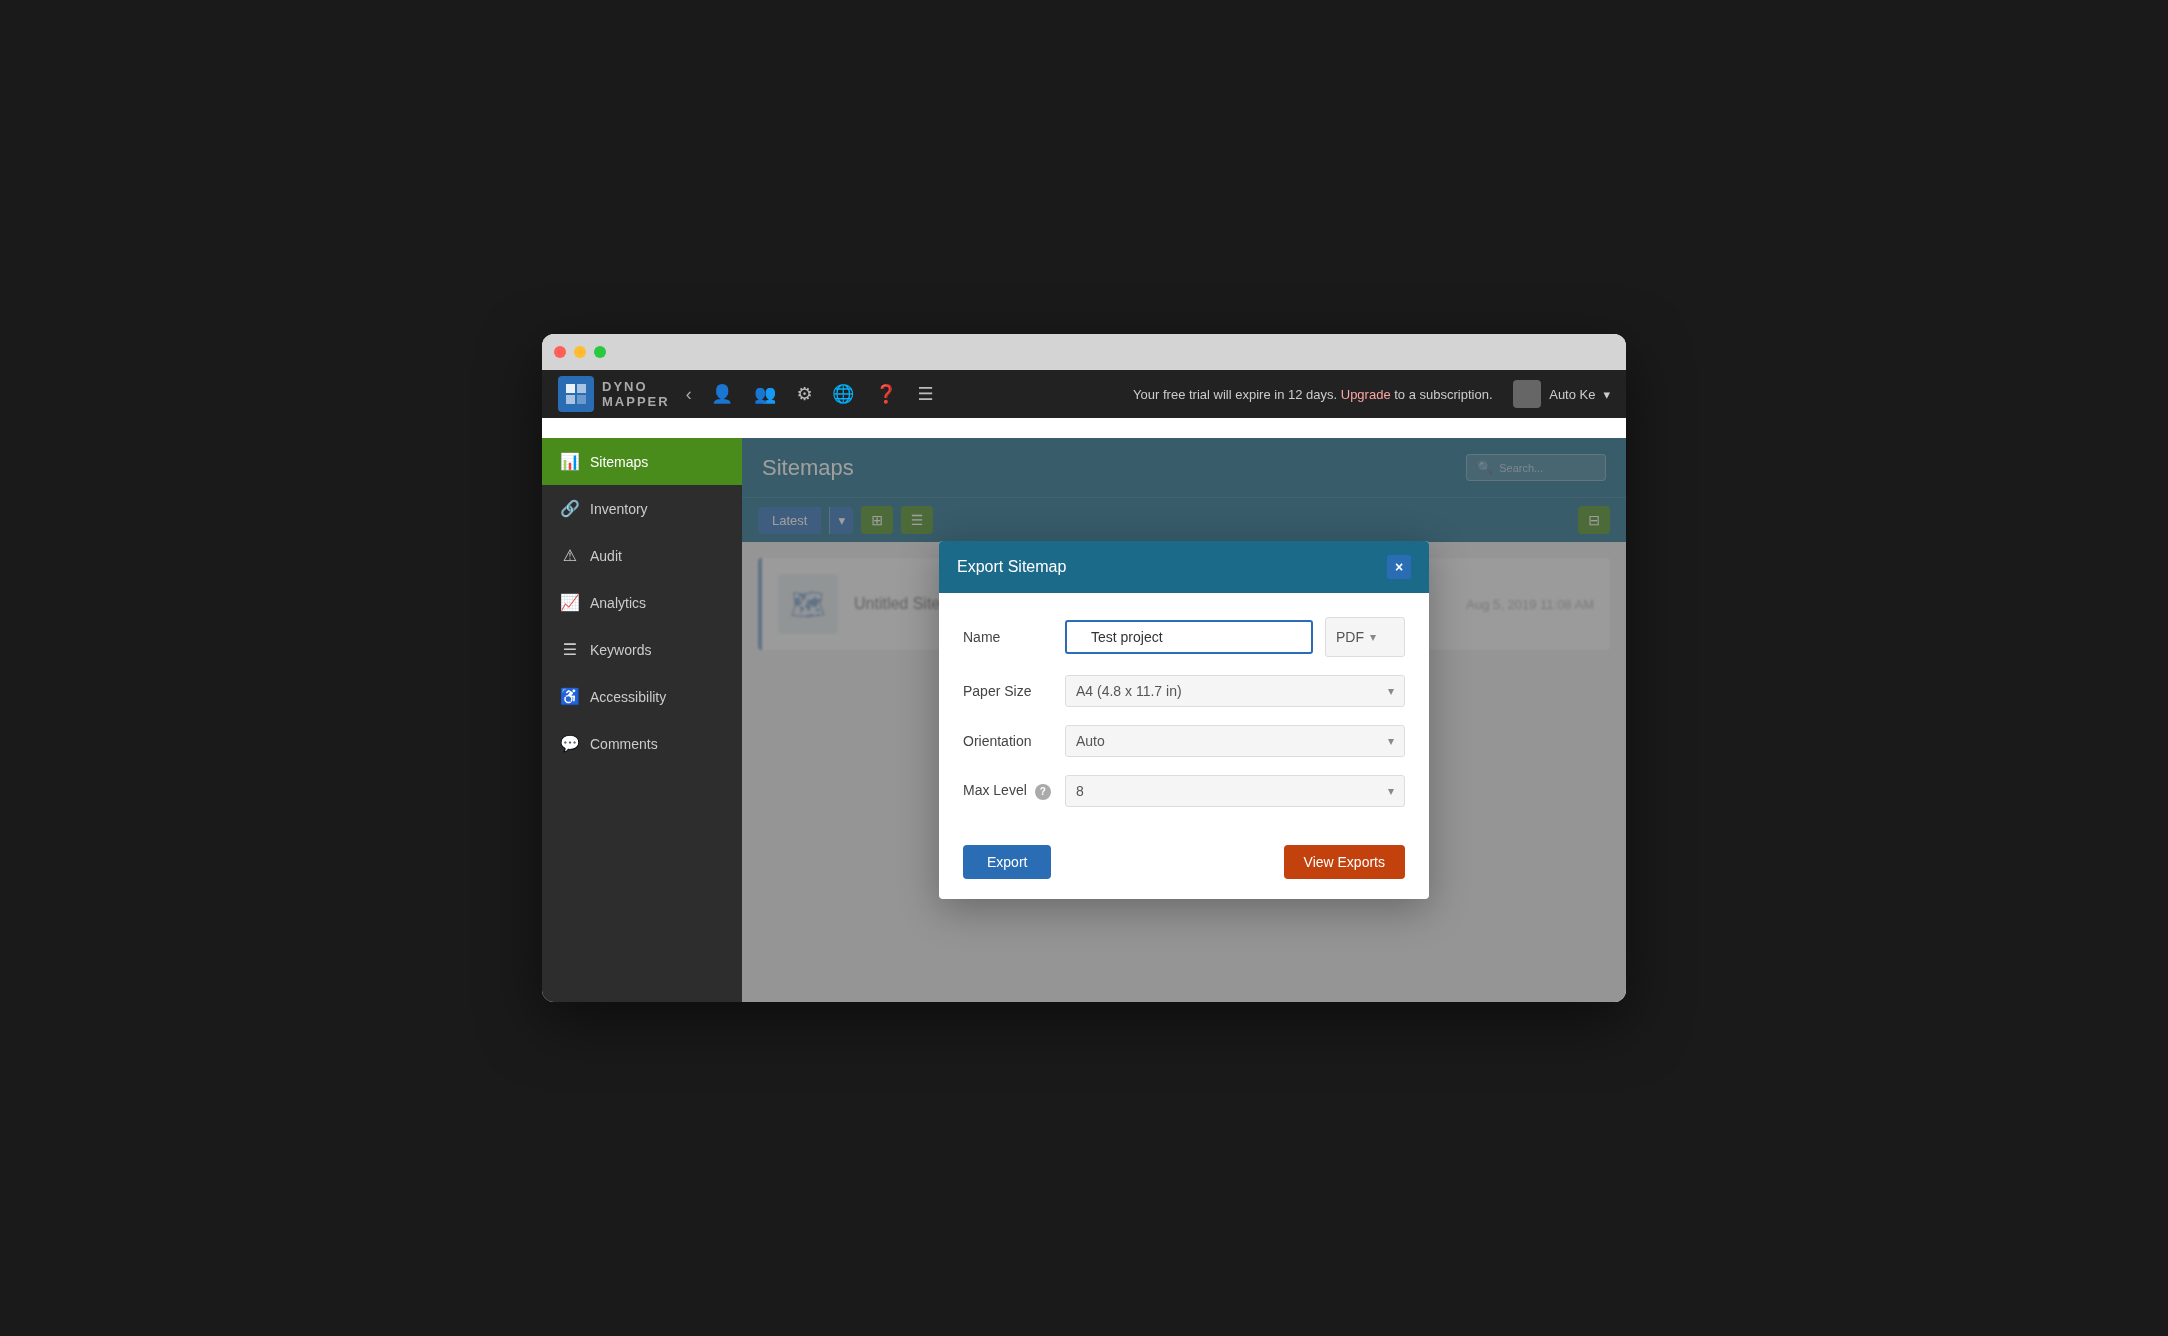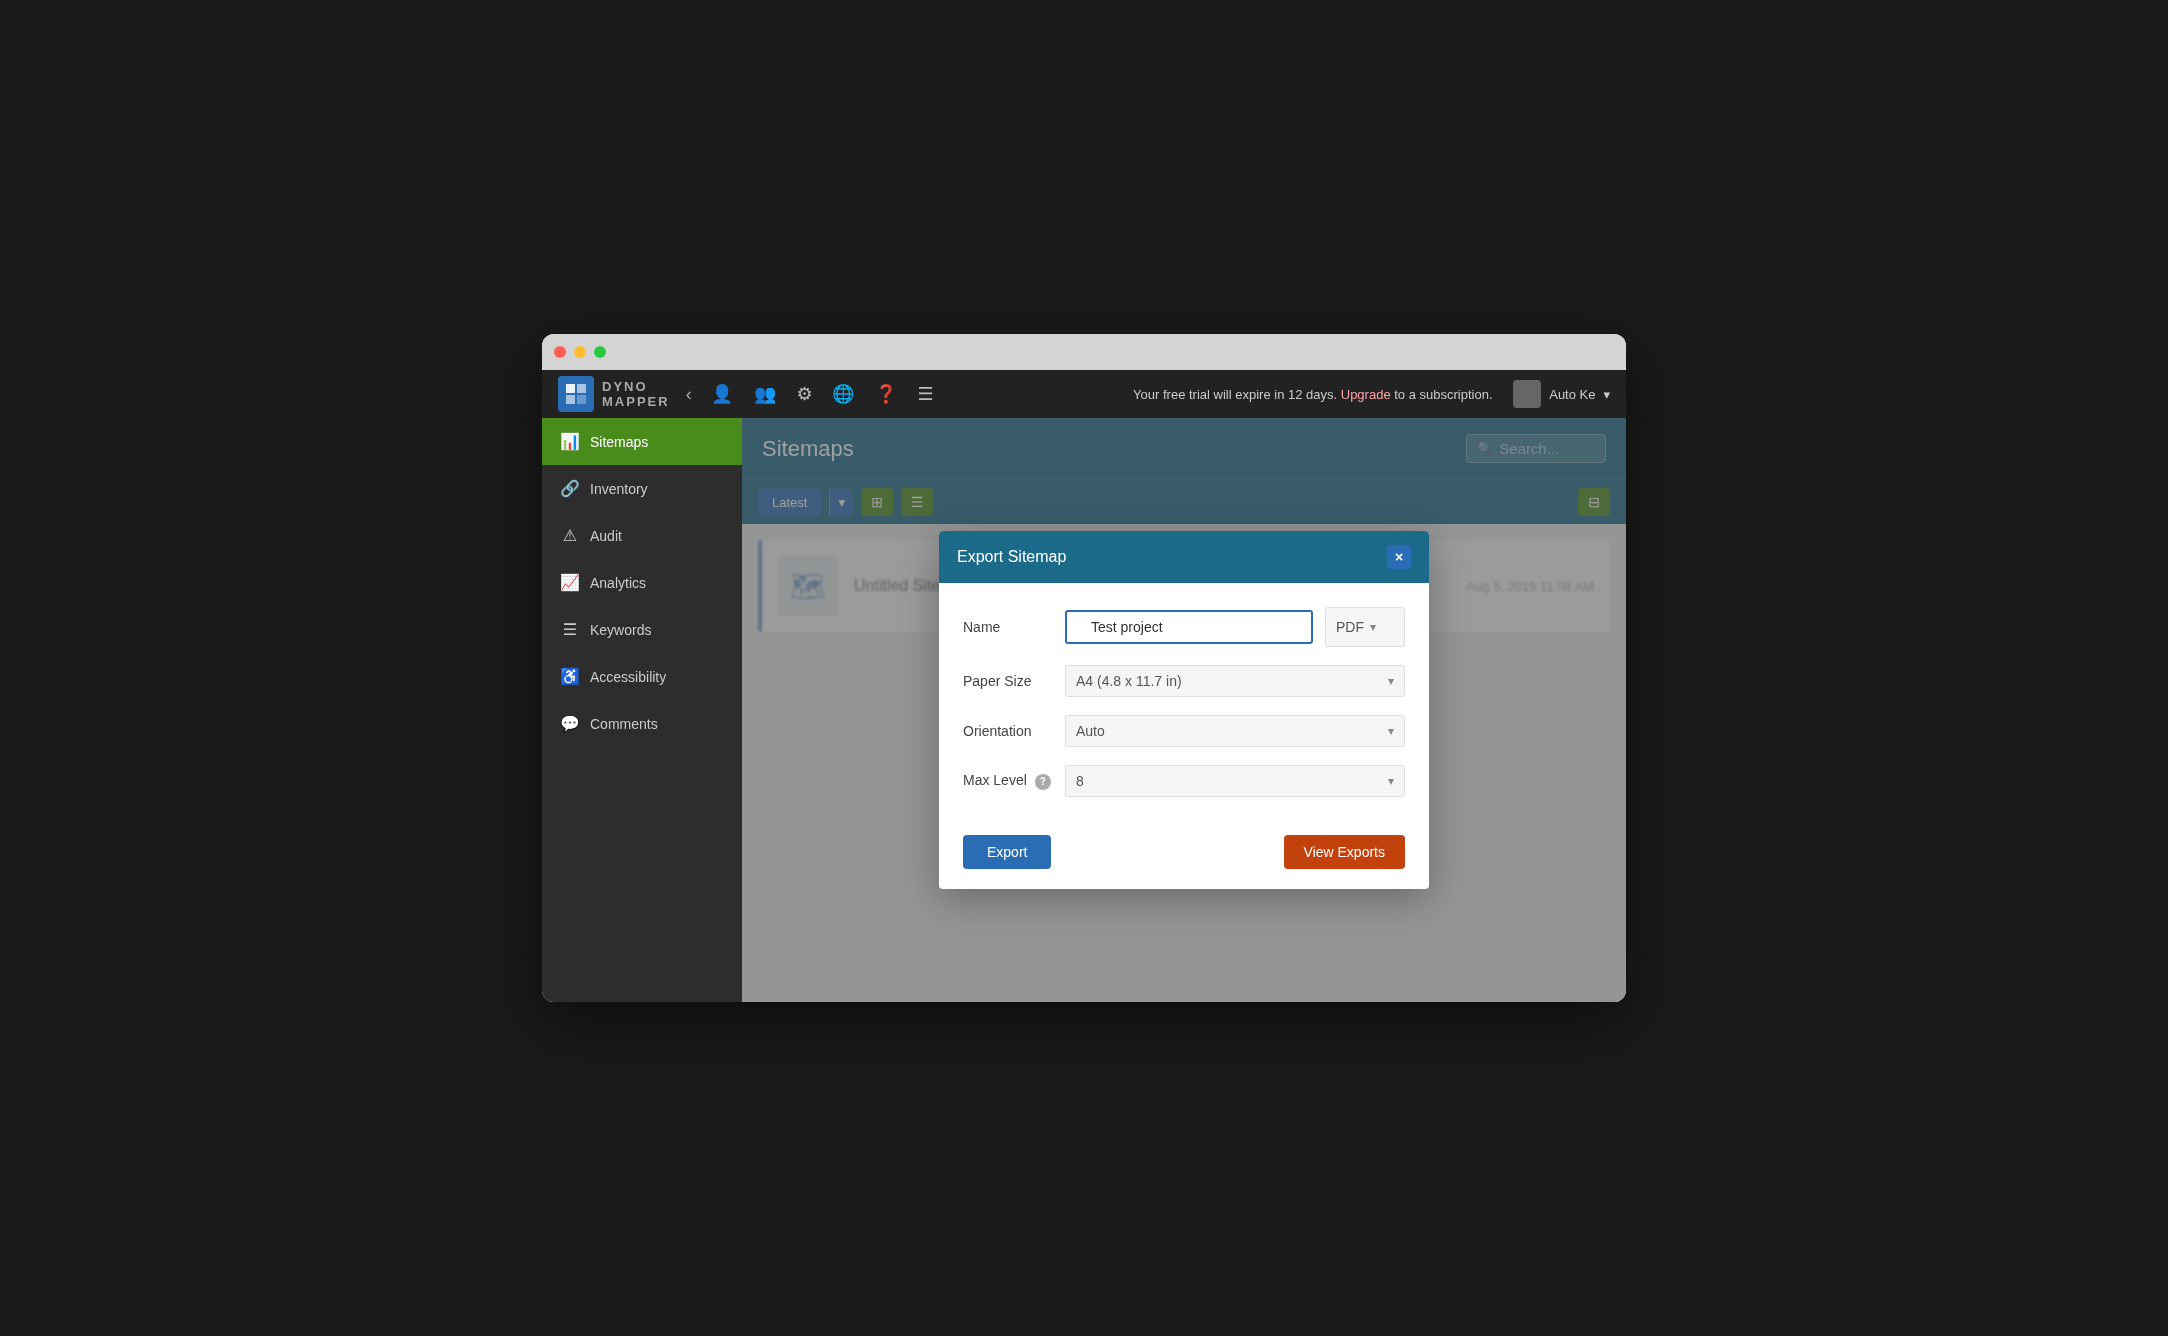--- a/index.html
+++ b/index.html
@@ -31,20 +31,21 @@
     }
     .browser-dot { width: 12px; height: 12px; border-radius: 50%; }
     .dot-red { background: #ff5f57; }
     .dot-yellow { background: #febc2e; }
     .dot-green { background: #28c840; }
     .app-container {
       flex: 1;
       display: flex;
       flex-direction: column;
       overflow: hidden;
+      gap: 20px;
     }
     
     .top-nav {
       background: #222;
       height: 48px;
       display: flex;
       align-items: center;
       padding: 0 16px;
       gap: 0;
     }
@@ -492,21 +493,21 @@
           <span>Comments</span>
         </div>
       </div>
 
       <div class="content-area">
 
         <div class="content-header">
           <span class="content-title">Sitemaps</span>
           <div class="search-box">
             <span>🔍</span>
-            <span style="color:rgba(255,255,255,0.6); font-size:15px;">Search...</span>
+            <span style="color:rgba(255,255,255,0.6); font-size:11px;">Search...</span>
           </div>
         </div>
 
         <div class="toolbar">
           <button class="btn-latest">Latest</button>
           <button class="btn-dropdown">▾</button>
           <button class="btn-view">⊞</button>
           <button class="btn-list-view">☰</button>
           <div class="toolbar-right">
             <button class="btn-export-view">⊟</button>

